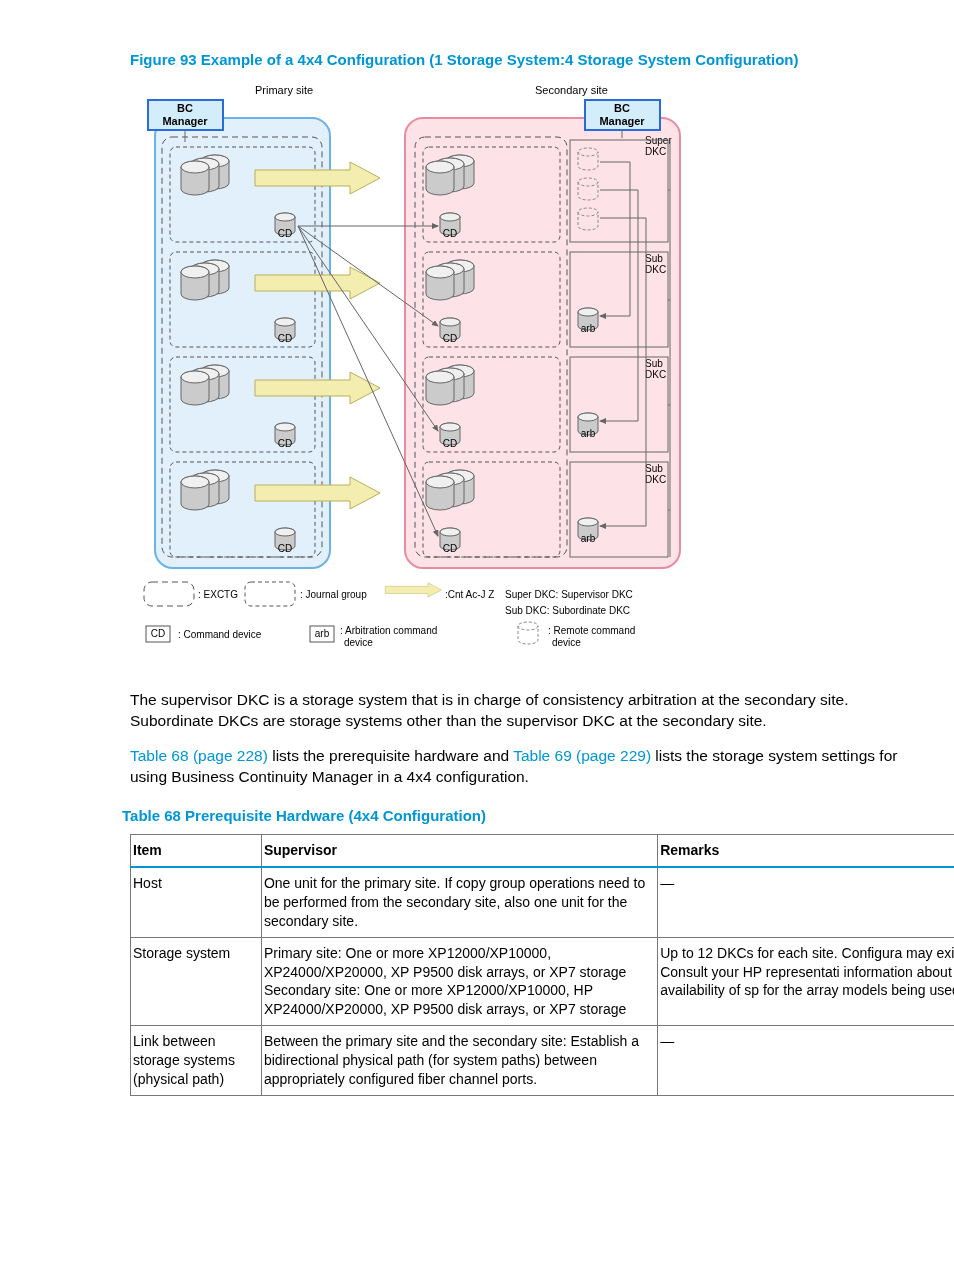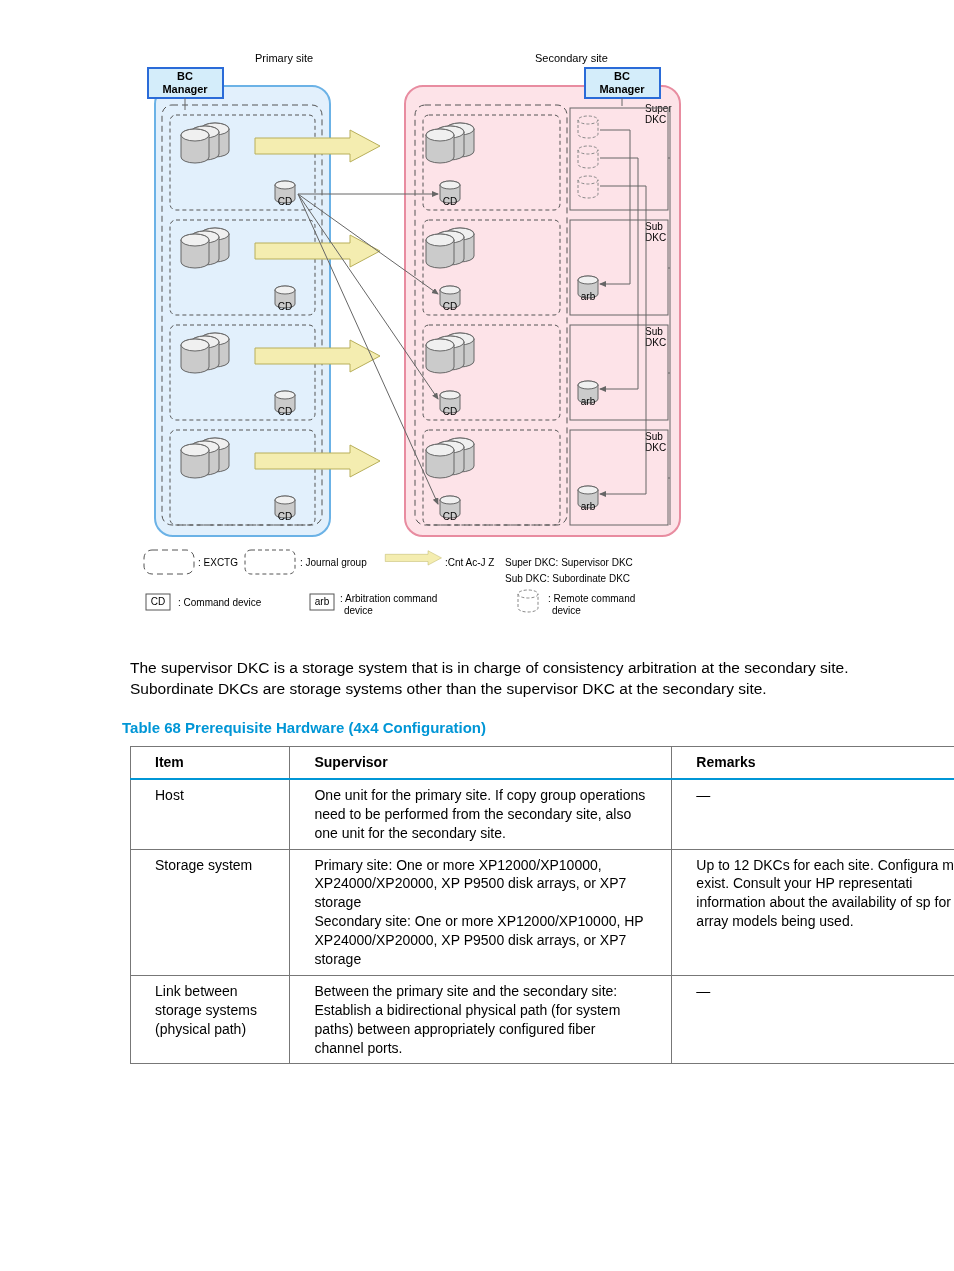--- a/index.html
+++ b/index.html
@@ -4,21 +4,21 @@
 <style>
   body{margin:0;background:#fff;font-family:Arial,Helvetica,sans-serif;color:#000;width:954px;font-size:15.5px;line-height:1.35}
   .page{padding:50px 0 40px 50px}
   .fig-caption{color:#0096d6;font-weight:bold;font-size:15px;margin:0 0 12px 80px}
   .fig-holder{margin:0 16px 22px 90px}
   .body-text{margin:0 0 14px 80px;max-width:800px}
   .h2{color:#0096d6;font-weight:normal;font-size:24px;margin:18px 0 10px 0}
   .link{color:#0096d6}
   .tbl-caption{color:#0096d6;font-weight:bold;font-size:15px;margin:18px 0 8px 72px}
   table{border-collapse:collapse;margin-left:80px;width:874px}
-  th,td{border:1px solid #777;padding:6px 24px;font-size:14px;vertical-align:top;text-align:left}
+  th,td{border:1px solid #777;padding:6px 2px;font-size:14px;vertical-align:top;text-align:left}
   th{font-weight:bold;border-bottom:2px solid #0096d6}
   
   svg text{font-family:Arial,Helvetica,sans-serif}
   .bcbox{fill:#d4edfa;stroke:#2a6bd8;stroke-width:2}
   .site-prim{fill:#e2f0fc;stroke:#6bb2e6;stroke-width:2}
   .site-sec{fill:#fde3e8;stroke:#e88ca0;stroke-width:2}
   .jg{fill:none;stroke:#555;stroke-width:1;stroke-dasharray:4 3}
   .exctg{fill:none;stroke:#555;stroke-width:1;stroke-dasharray:6 4}
   .cyl-top{fill:#f0f0f0;stroke:#666}
   .cyl-side{fill:#cbcbcb;stroke:#666}
@@ -29,20 +29,21 @@
   .lbl{font-size:11px}
   .lbl-sm{font-size:10px}
   .cdtxt{font-size:10px}
   .lab-box{fill:#fff;stroke:#555;stroke-width:1}
 </style>
 </head>
 <body>
 
 <div class="page">
 
+<div class="fig-caption">Figure 93 Example of a 4x4 Configuration (1 Storage System:4 Storage System Configuration)</div>
 
 <div class="fig-holder">
 <svg width="560" height="580" viewBox="0 0 560 580">
 <defs>
   <marker id="arr" markerWidth="7" markerHeight="7" refX="6" refY="3" orient="auto">
     <path d="M0,0 L7,3 L0,6 Z" fill="#666"></path>
   </marker>
   <g id="cyl">
     <ellipse class="cyl-top" cx="0" cy="0" rx="14" ry="6"></ellipse>
     <path class="cyl-side" d="M-14,0 v22 a14,6 0 0 0 28,0 v-22"></path>
@@ -195,20 +196,23 @@
   <use href="#cyld" x="388" y="4"></use>
   <text x="408" y="12" class="lbl-sm">: Remote command</text>
   <text x="412" y="24" class="lbl-sm">device</text>
 </g>
 </svg>
 </div>
 
 <p class="body-text">The supervisor DKC is a storage system that is in charge of consistency arbitration at the secondary site. Subordinate DKCs are storage systems other than the supervisor DKC at the secondary site.</p>
 
 
+<p class="body-text">
+  <span class="link">Table 68 (page 228)</span><span> lists the prerequisite hardware and </span><span class="link">Table 69 (page 229)</span><span> lists the storage system settings for using Business Continuity Manager in a 4x4 configuration.</span>
+</p>
 
 <div class="tbl-caption">Table 68 Prerequisite Hardware (4x4 Configuration)</div>
 
 <table>
 <thead>
         <tr>
   <th>Item</th>
   <th>Supervisor</th>
   <th>Remarks</th>
 </tr>

